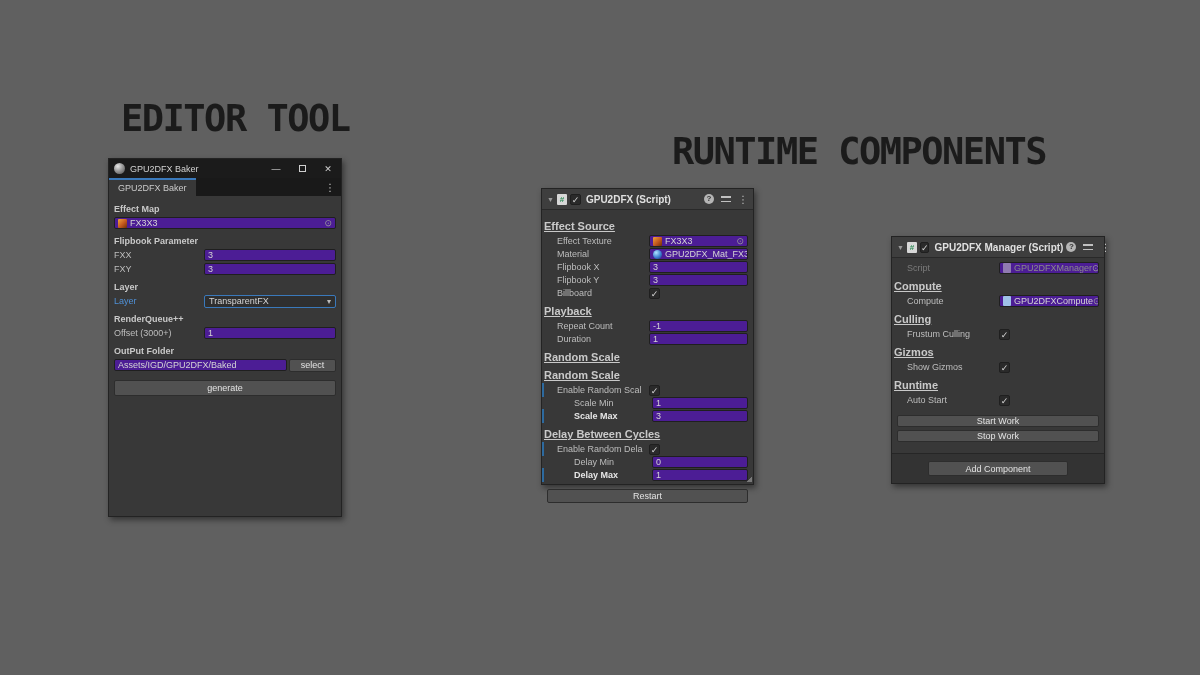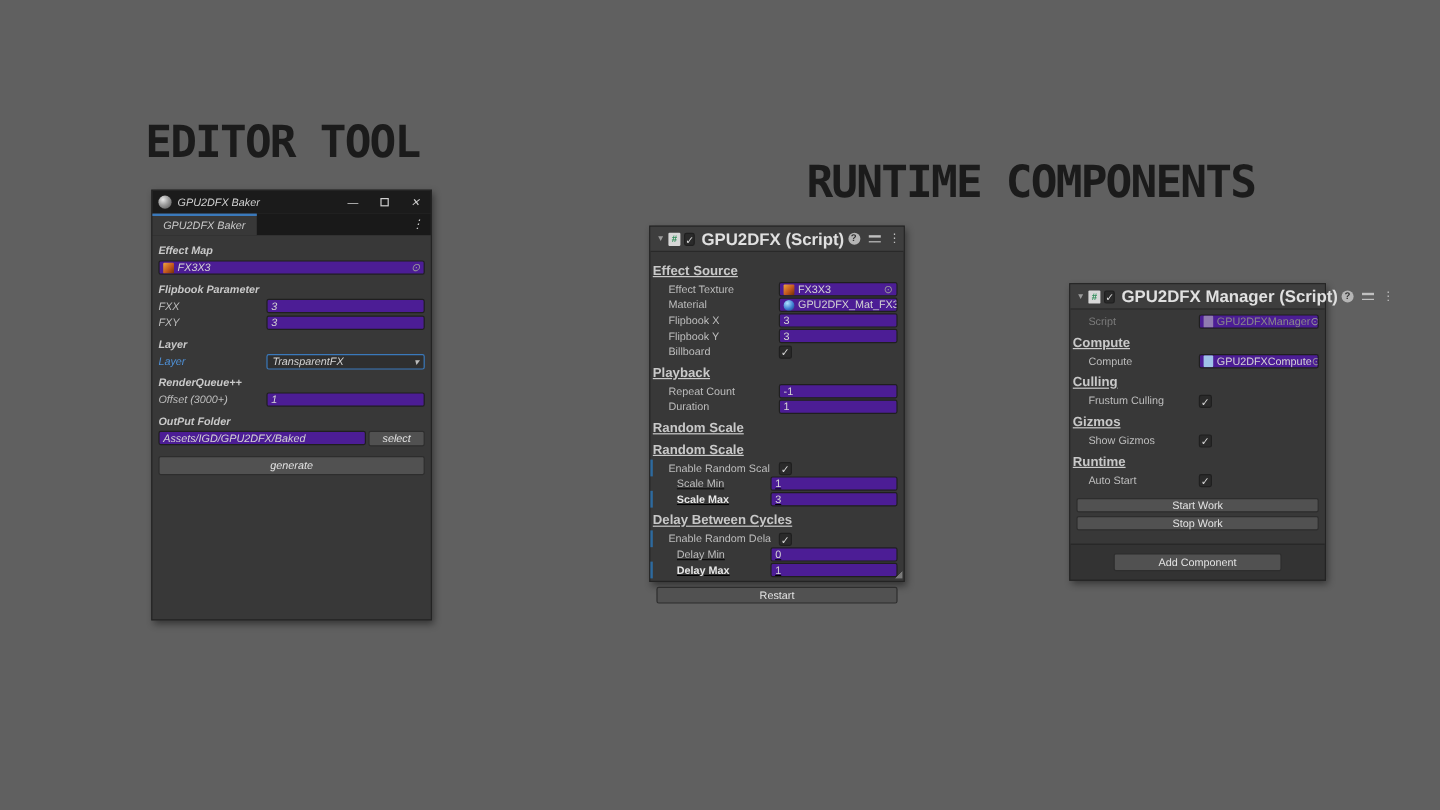--- a/index.html
+++ b/index.html
@@ -52,21 +52,21 @@
   }
   .tex-icon { width:9px; height:9px; margin-right:3px; flex-shrink:0;
     background:linear-gradient(135deg,#f0a43c 0%,#c2571d 55%,#6e2f05 100%); border-radius:1px; }
   .mat-icon { width:9px; height:9px; margin-right:3px; flex-shrink:0; border-radius:50%;
     background:radial-gradient(circle at 35% 30%, #aee2ff 0%, #3d7dd1 55%, #173a6e 100%); }
   .doc-icon { width:8px; height:10px; margin-right:3px; flex-shrink:0; background:#c9c9c9; border-radius:1px;
     font-size:7px; line-height:10px; text-align:center; color:#2e5d8c; font-weight:bold; }
   .compute-icon { background:#9fc2e8; color:#1d4f7a; }
 
   
-  #baker { left:126px; top:158px; width:234px; height:359px; display:flex; flex-direction:column;font-style:italic; }
+  #baker { left:108px; top:158px; width:234px; height:359px; display:flex; flex-direction:column; }
   .titlebar { height:19px; background:#1b1b1b; display:flex; align-items:center; padding-left:5px; flex-shrink:0; }
   .unity-icon { width:11px; height:11px; border-radius:50%; flex-shrink:0;
     background:radial-gradient(circle at 35% 30%, #e8e8e8 0%, #9a9a9a 45%, #4c4c4c 100%); }
   .titlebar-title { color:#d2d2d2; font-size:9px; margin-left:5px; white-space:nowrap; }
   .win-btns { margin-left:auto; display:flex; height:100%; }
   .win-btn { width:26px; height:100%; display:flex; align-items:center; justify-content:center;
     color:#cfcfcf; font-size:9px; cursor:pointer; }
   .max-glyph { width:7px; height:7px; border:1px solid #cfcfcf; display:block; }
   .tabbar { height:18px; background:#191919; display:flex; align-items:stretch; flex-shrink:0; }
   .tab { background:#383838; border-top:2px solid #3a79bb; color:#c9c9c9; font-size:9px;
@@ -84,34 +84,34 @@
   #select-btn { width:47px; height:13px; margin-left:2px; flex-shrink:0; }
 
   
   .comp-header {
     height:21px; background:#3e3e3e; border-bottom:1px solid #292929;
     display:flex; align-items:center; padding:0 5px; gap:3px; flex-shrink:0;
   }
   .foldout { color:#9a9a9a; font-size:7px; cursor:pointer; }
   .script-icon { width:10px; height:11px; background:#d8d8d8; border-radius:1px; flex-shrink:0;
     font-size:8px; line-height:11px; text-align:center; color:#2d8c57; font-weight:bold; }
-  .comp-title { font-weight:bold; color:#e0e0e0; font-size:14px; margin-left:2px; white-space:nowrap; }
+  .comp-title { font-weight:bold; color:#e0e0e0; font-size:10px; margin-left:2px; white-space:nowrap; }
   .hdr-icons { margin-left:auto; display:flex; gap:7px; align-items:center; }
   .help-icon { width:10px; height:10px; border-radius:50%; background:#b5b5b5; color:#333;
     font-size:8px; line-height:10px; text-align:center; font-weight:bold; cursor:pointer; }
   .preset-icon { width:10px; height:10px; position:relative; cursor:pointer; }
   .preset-icon::before, .preset-icon::after {
     content:""; position:absolute; left:0; right:0; height:1.5px; background:#c0c0c0; }
   .preset-icon::before { top:2px; } .preset-icon::after { bottom:2px; }
   .kebab { color:#c0c0c0; font-size:10px; cursor:pointer; }
   .comp-body { padding:4px 0 5px 0; }
   .crow { display:flex; align-items:center; height:12px; margin:0 5px 1px 0; padding-left:15px; position:relative; }
   .clabel { width:92px; flex-shrink:0; color:#bdbdbd; font-size:9px; white-space:nowrap; overflow:hidden; }
   .csec { font-weight:bold; color:#c9c9c9; font-size:11px; padding-left:2px; margin:6px 0 3px 0; white-space:nowrap;text-decoration:underline; }
-  .indent { padding-left:22px;text-decoration:underline; }
+  .indent { padding-left:32px; }
   .indent .clabel { width:78px; }
   .bold-label { color:#e6e6e6; font-weight:bold; }
   .override::before { content:""; position:absolute; left:0; top:-1px; bottom:-1px; width:2px; background:#2d6a9f; }
   .disabled .clabel { color:#7b7b7b; }
   .disabled .field { color:#8a8a8a; }
   .disabled .doc-icon { opacity:.55; }
 
   #fx-comp { left:541px; top:188px; width:213px; height:297px; display:flex; flex-direction:column; }
   #fx-comp .comp-body { flex:1; }
   #restart-btn { margin:8px 5px 0 5px; height:14px; }

